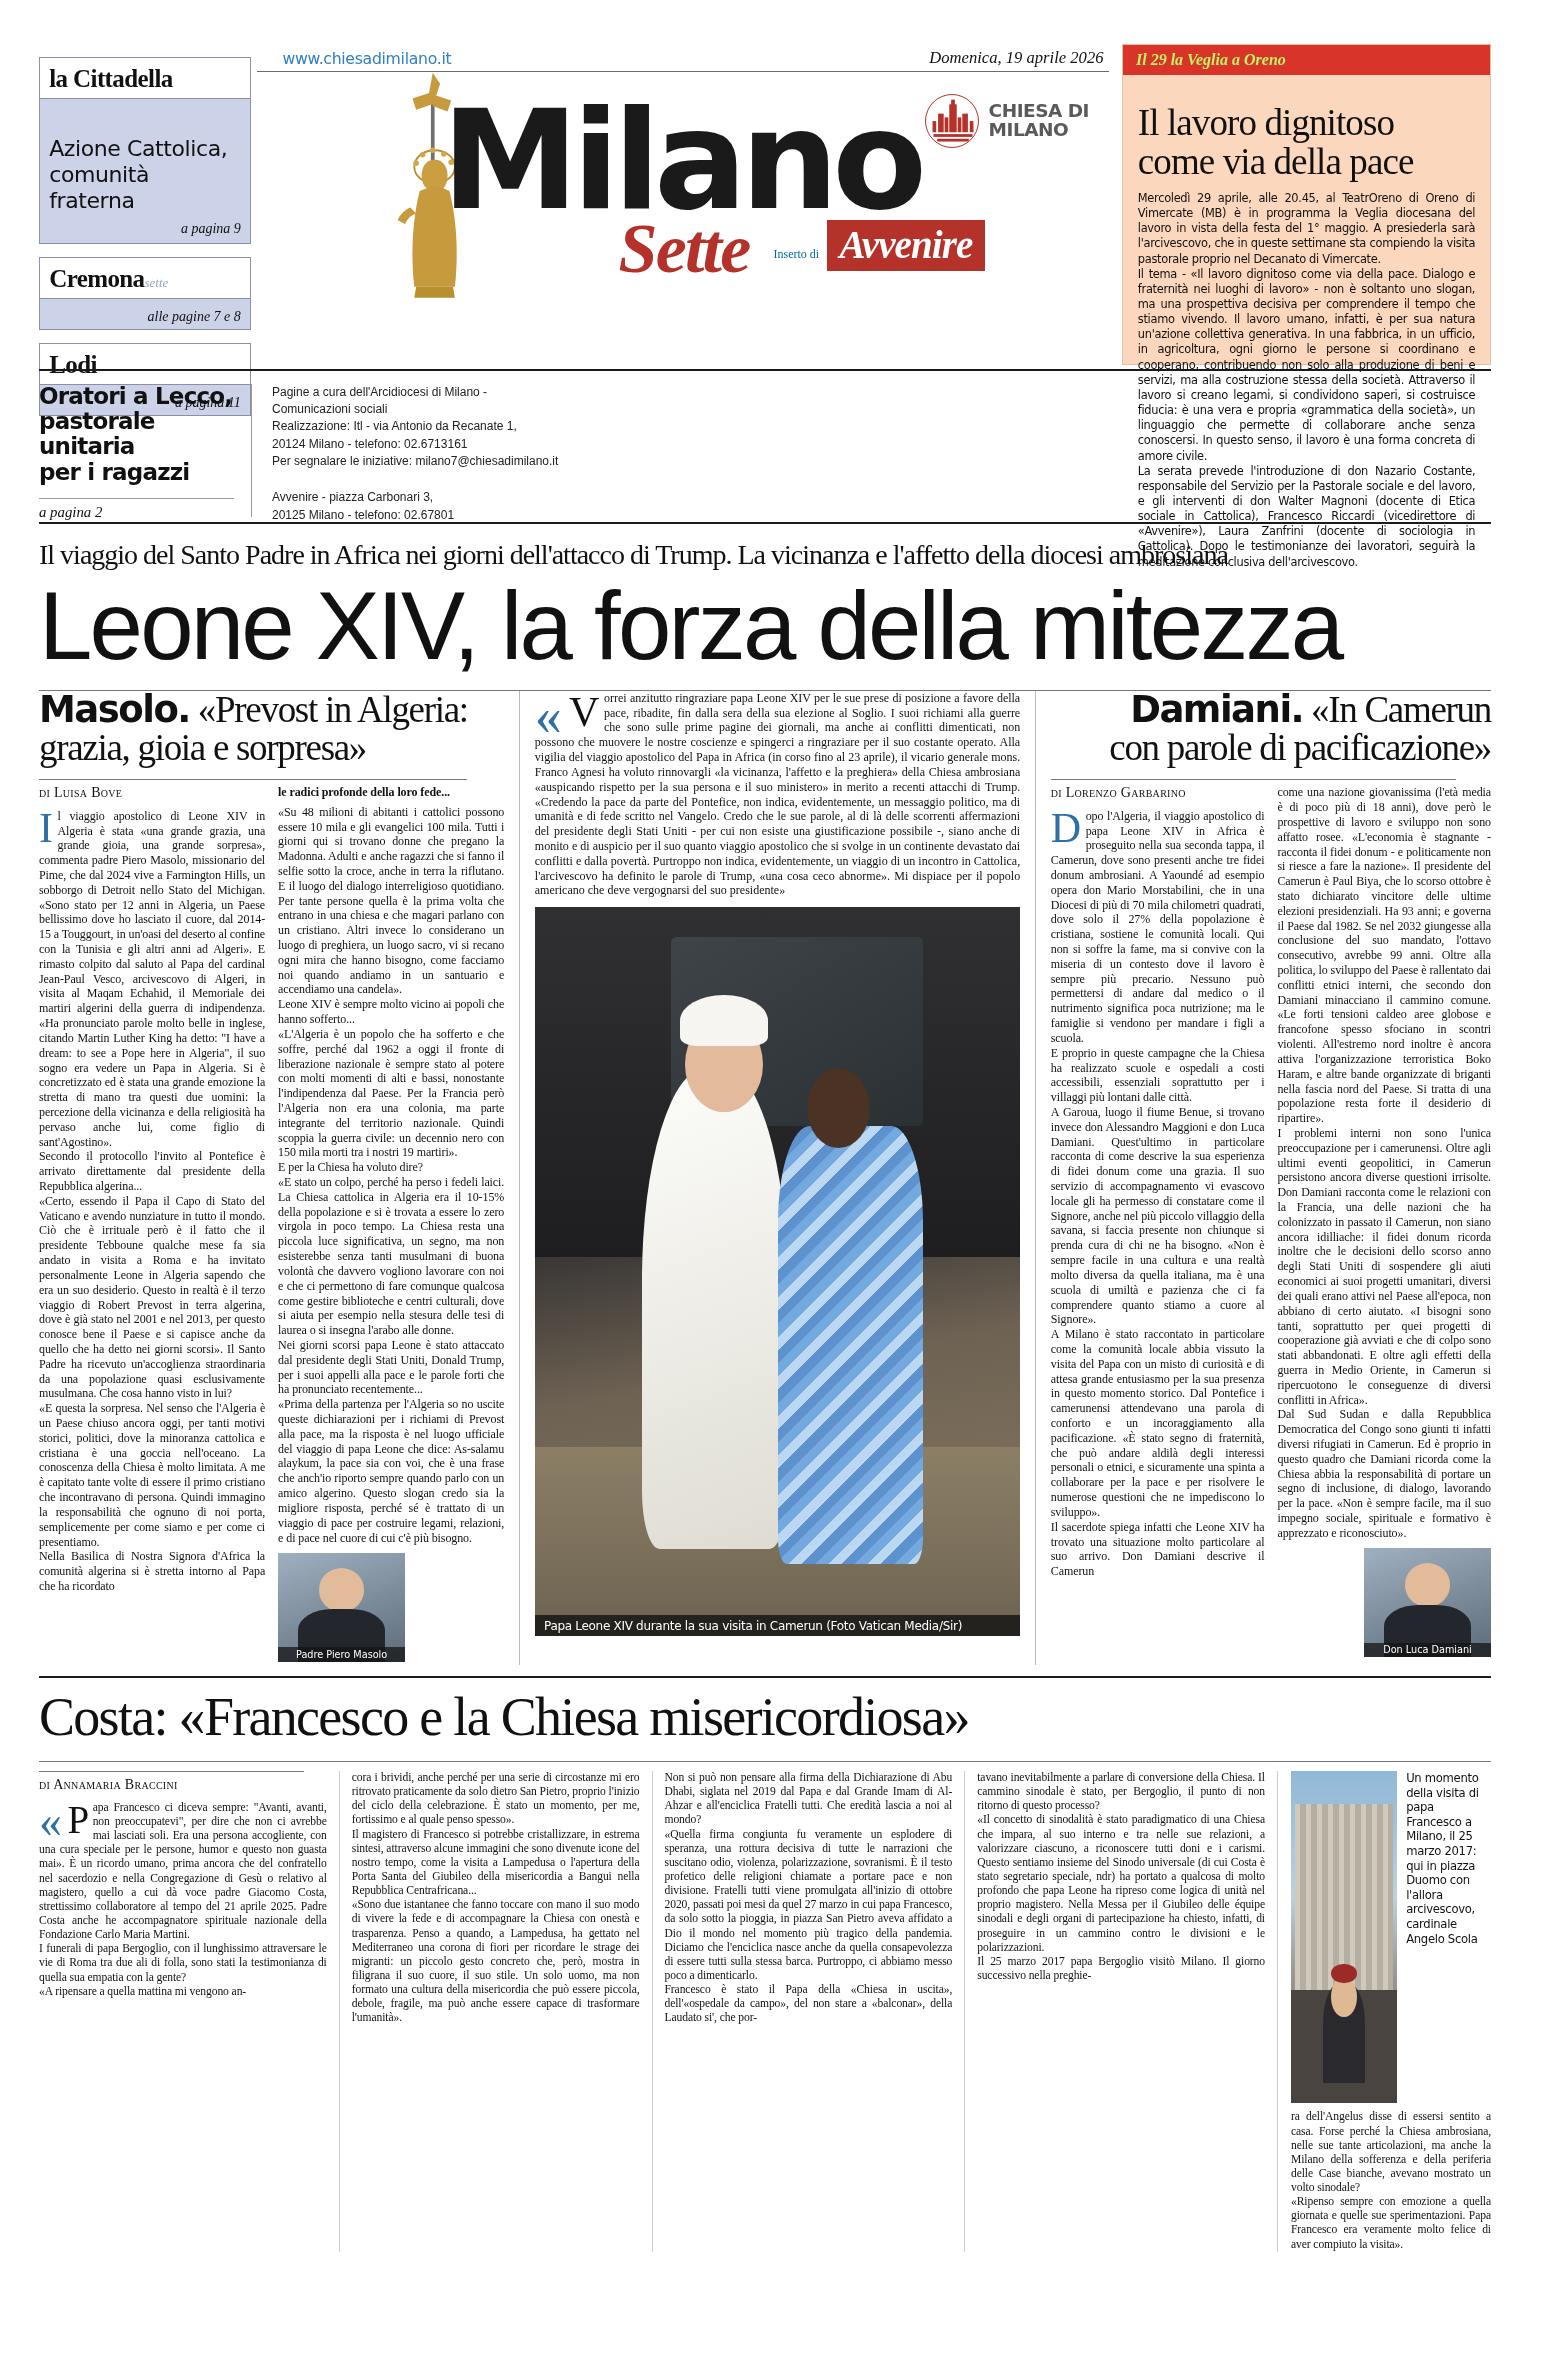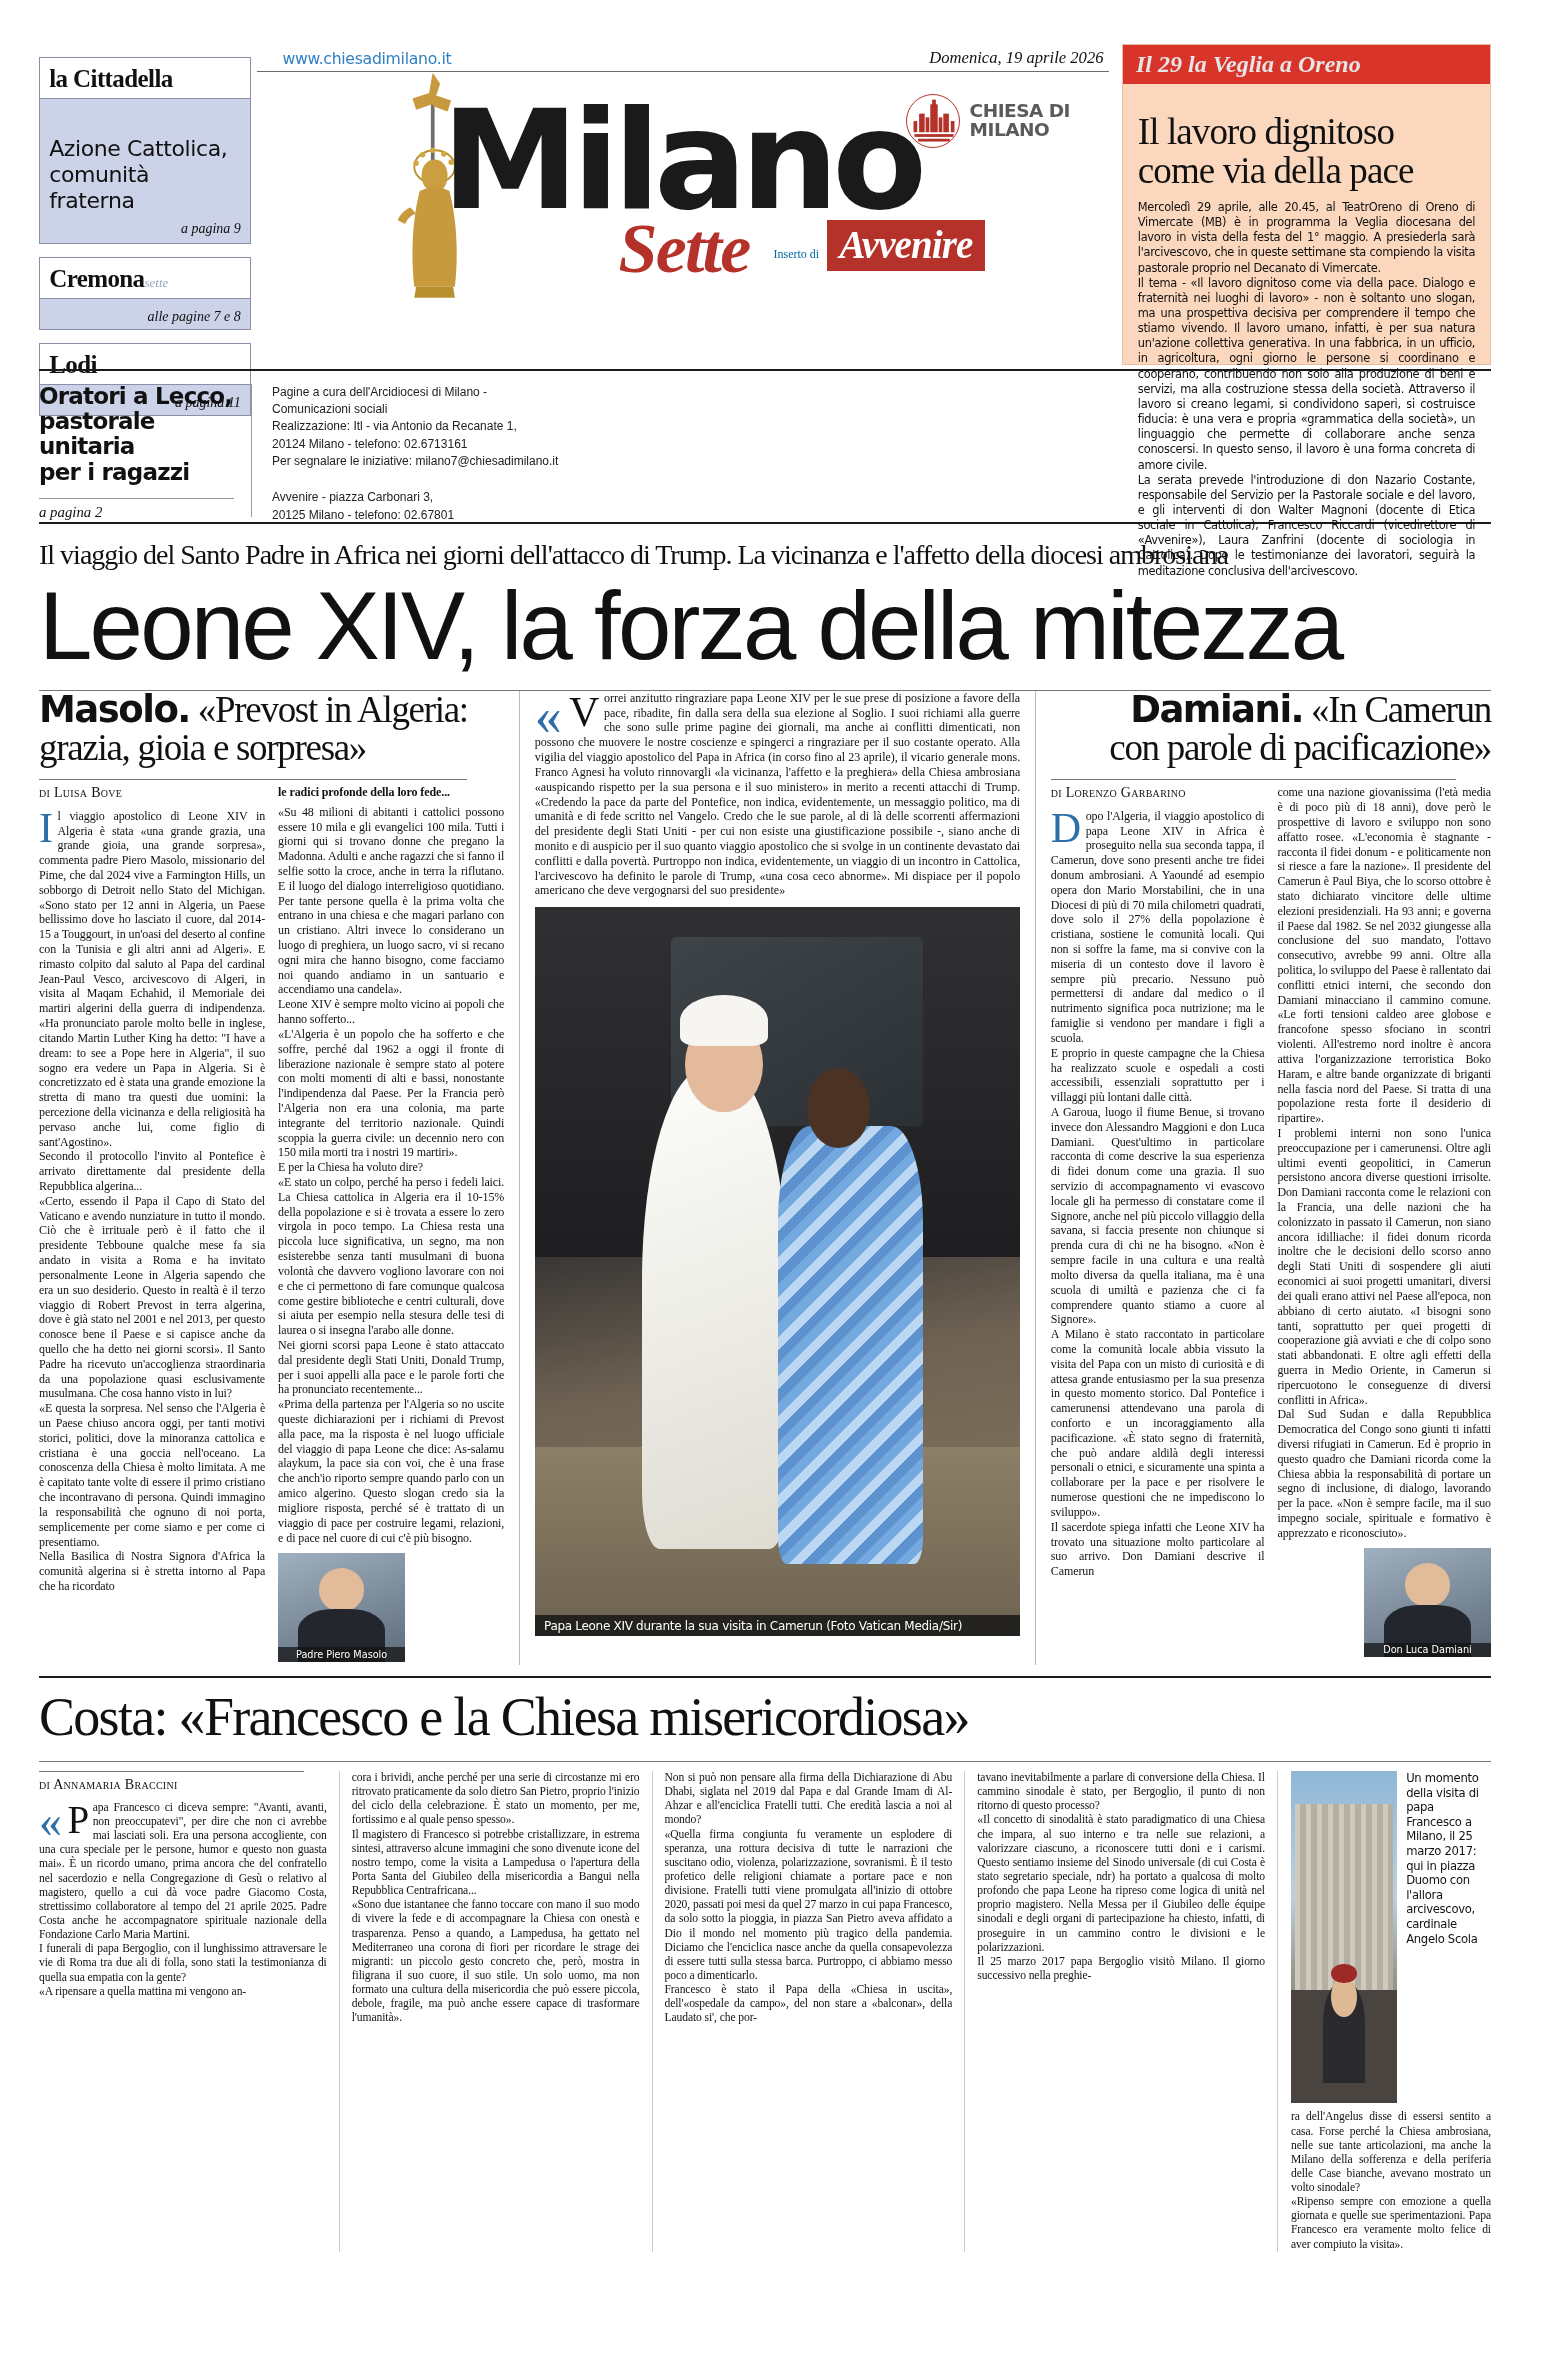--- a/index.html
+++ b/index.html
@@ -74,42 +74,42 @@
     font-size:12px; color:#0369a1;
   }
   .avvenire-logo {
     position:absolute; left:570px; top:148px;
     background:#b5322b; color:#fff;
     font-family:"Liberation Serif", serif;
     font-style:italic; font-weight:700; font-size:39px;
     padding:1.8px 13px 4.6px 13px; letter-spacing:-0.9px;
   }
   .cdm-logo {
-    position:absolute; right:39px; top:22px;
+    position:absolute; right:20px; top:22px;
     display:flex; align-items:center; gap:9.2px;
   }
   .cdm-mark {
     width:54px; height:54px; border-radius:50%;
     border:1.8px solid #b5322b; position:relative; flex:0 0 54px;
     overflow:hidden;
   }
   .cdm-text {
     font-family:"DejaVu Sans", sans-serif;
     font-weight:700; font-size:18.5px; line-height:1.02; color:#5a5a5a;
     letter-spacing:-0.5px;
   }
 
   .mh-right {
     width:369px; flex:0 0 369px; margin-left:13px;
     background:#fbd7bd; border:0.9px solid #e8bda0;
   }
   .box-kicker {
-    background:#d8342a; color:#e5e5e5;
-    font-family:"Liberation Serif", serif;
-    font-style:italic; font-weight:700; font-size:24px;
+    background:#d8342a; color:#bef264;
+    font-family:"Liberation Serif", serif;
+    font-style:italic; font-weight:700; font-size:16px;
     padding:5.5px 13px 6.5px 13px;
   }
   .box-head {
     font-family:"Liberation Serif", serif;
     font-size:37px; line-height:1.05; letter-spacing:-0.9px;
     padding:13px 14.8px 9.2px 14.8px;
     margin-top:16px;
   }
   .box-text {
     font-family:"DejaVu Sans", sans-serif;

